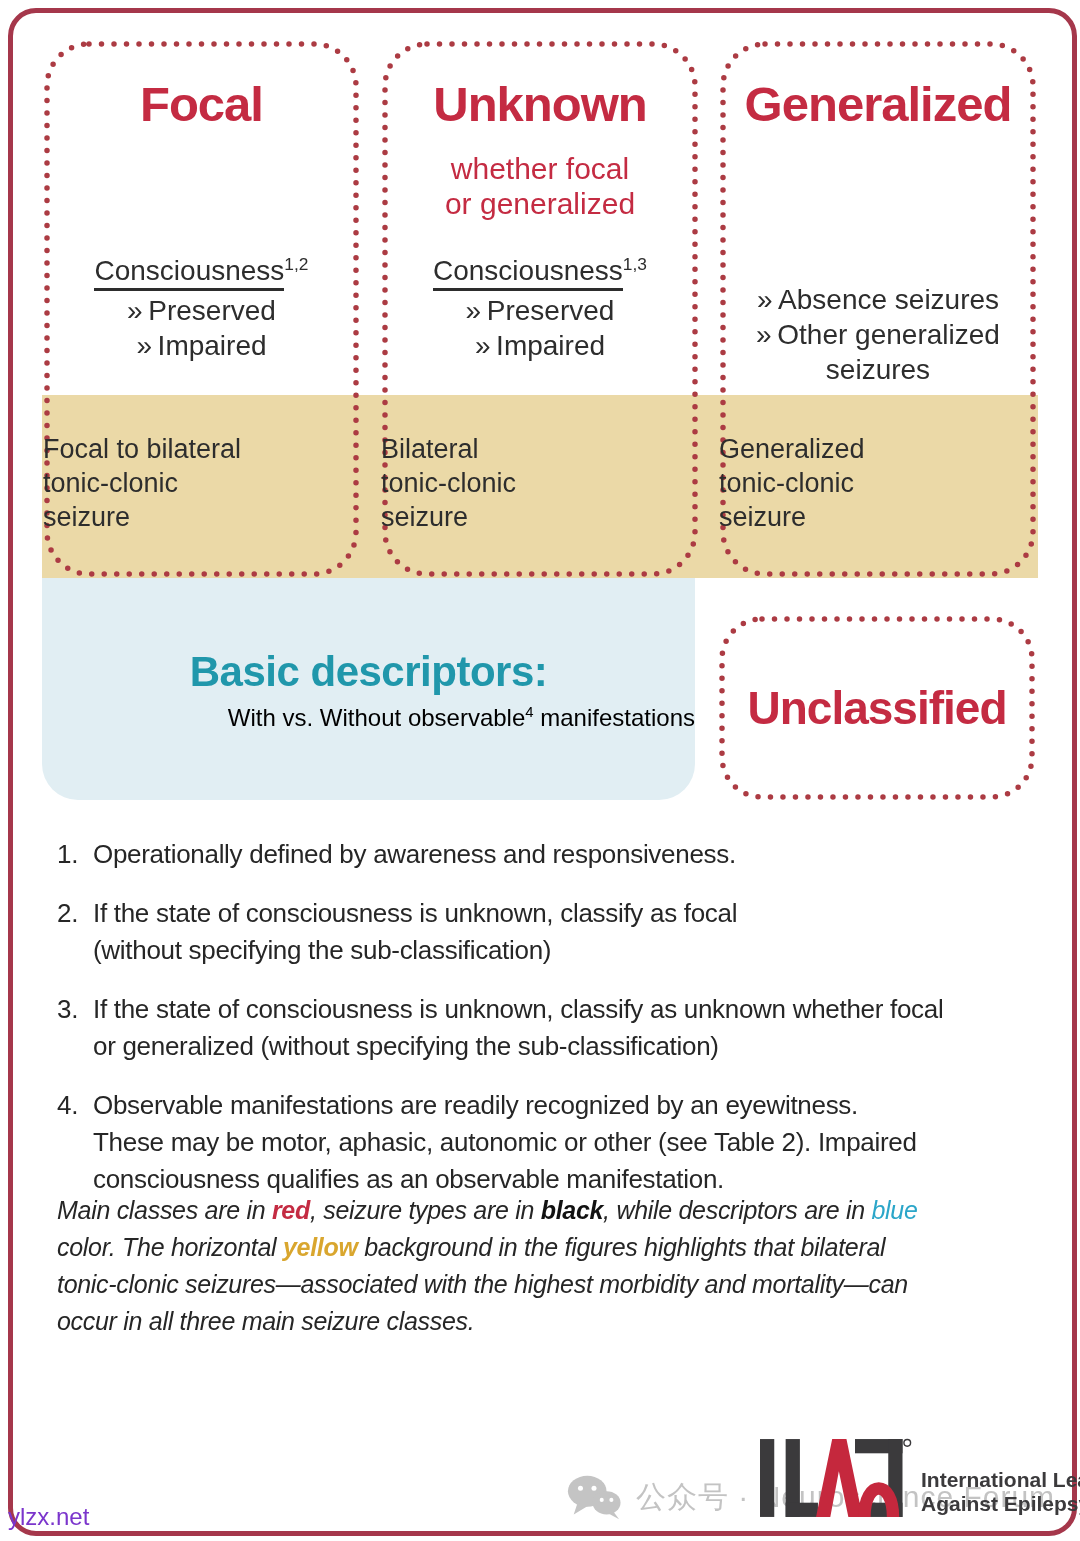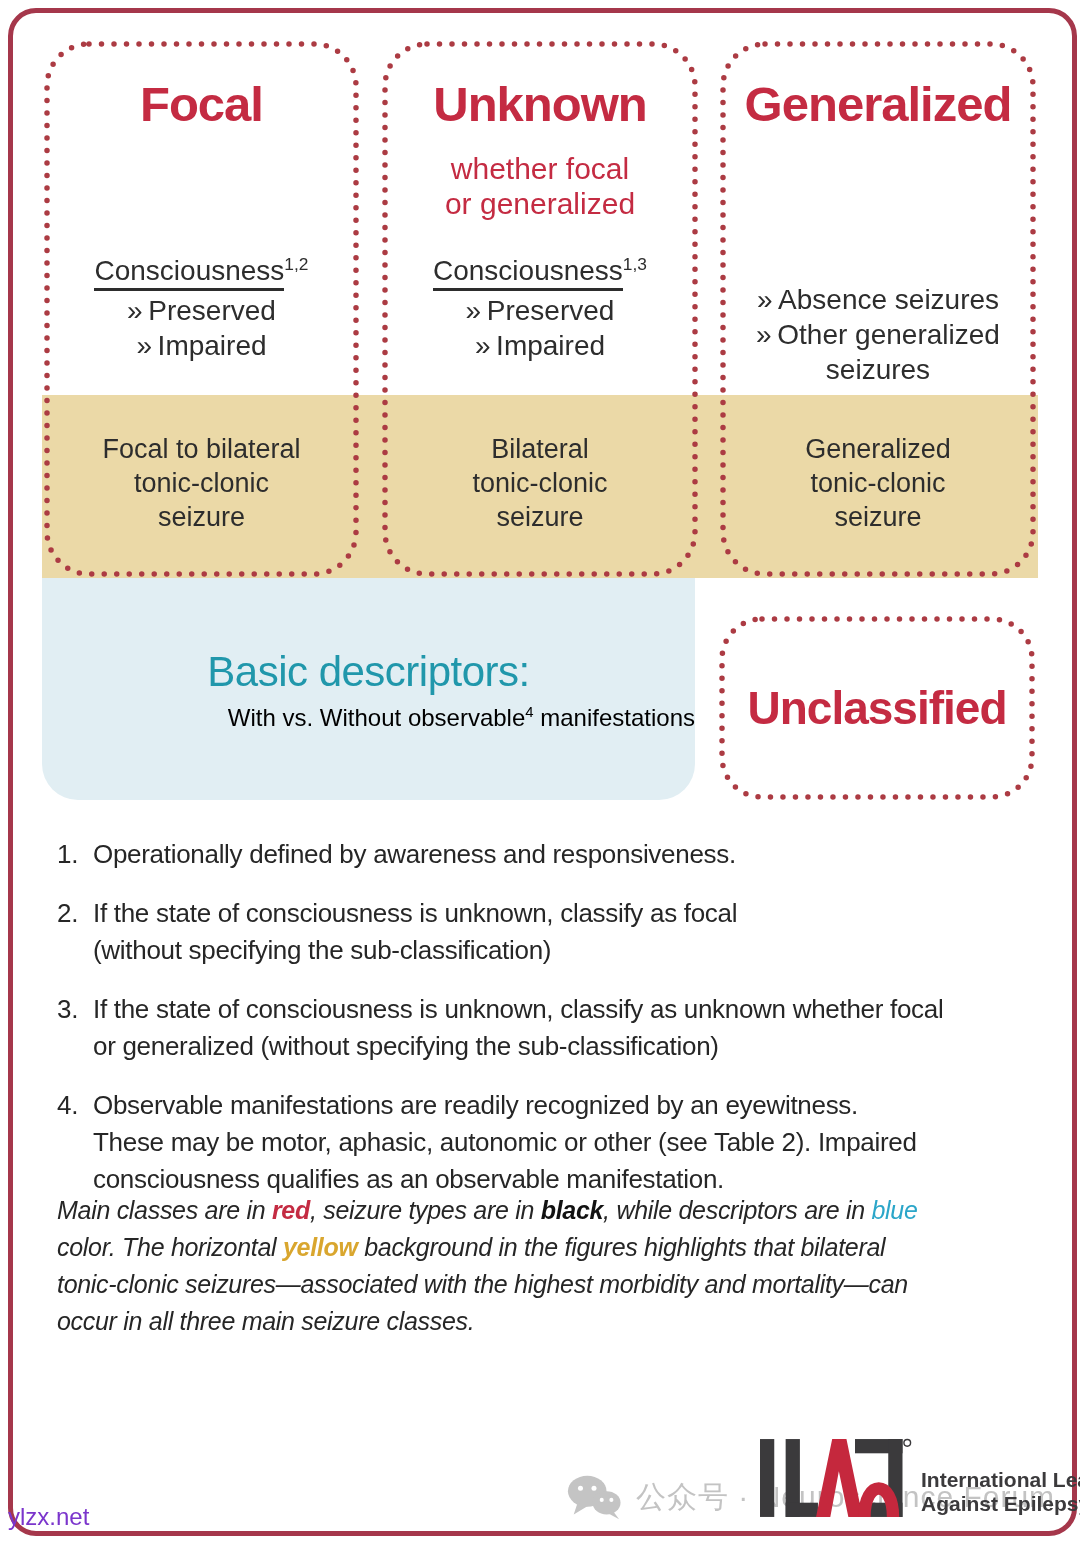--- a/index.html
+++ b/index.html
@@ -27,21 +27,21 @@
   
   .box-descriptors {
     position:absolute; left:42px; top:578px;
     width:653px; height:222px;
     background:#e1eef3;
     border-radius:0 0 36px 36px;
   }
   .desc-title {
     position:absolute; top:70px; left:0; right:0;
     text-align:center;
-    font-size:42px; font-weight:normal; color:#2097ab;
+    font-size:42px; font-weight:bold; color:#2097ab;
     letter-spacing:-0.5px;
   }
   .desc-sub {
     position:absolute; top:126px; left:0; right:0;
     text-align:right;
     font-size:24px; color:#000000;
   }
   
   .class-box { position:absolute; top:40px; height:538px; }
   #box-focal { left:43px; width:317px; }
@@ -71,21 +71,20 @@
   .bullets {
     position:absolute; top:253px; left:0; right:0;
     text-align:center;
     font-size:28px; color:#2d2d2d;
     line-height:35px;
     white-space:pre-line;
   }
   .bullets.three { top:222px;margin-top:20px; }
   .band-label {
     position:absolute; top:392px; left:0; right:0;
-    text-align:center;
     font-size:27px; color:#2d2d2d;
     line-height:34px;
     white-space:pre-line;
   }
   
   .box-unclassified {
     position:absolute; left:718px; top:615px;
     width:318px; height:186px;
     display:flex; align-items:center; justify-content:center;
   }

